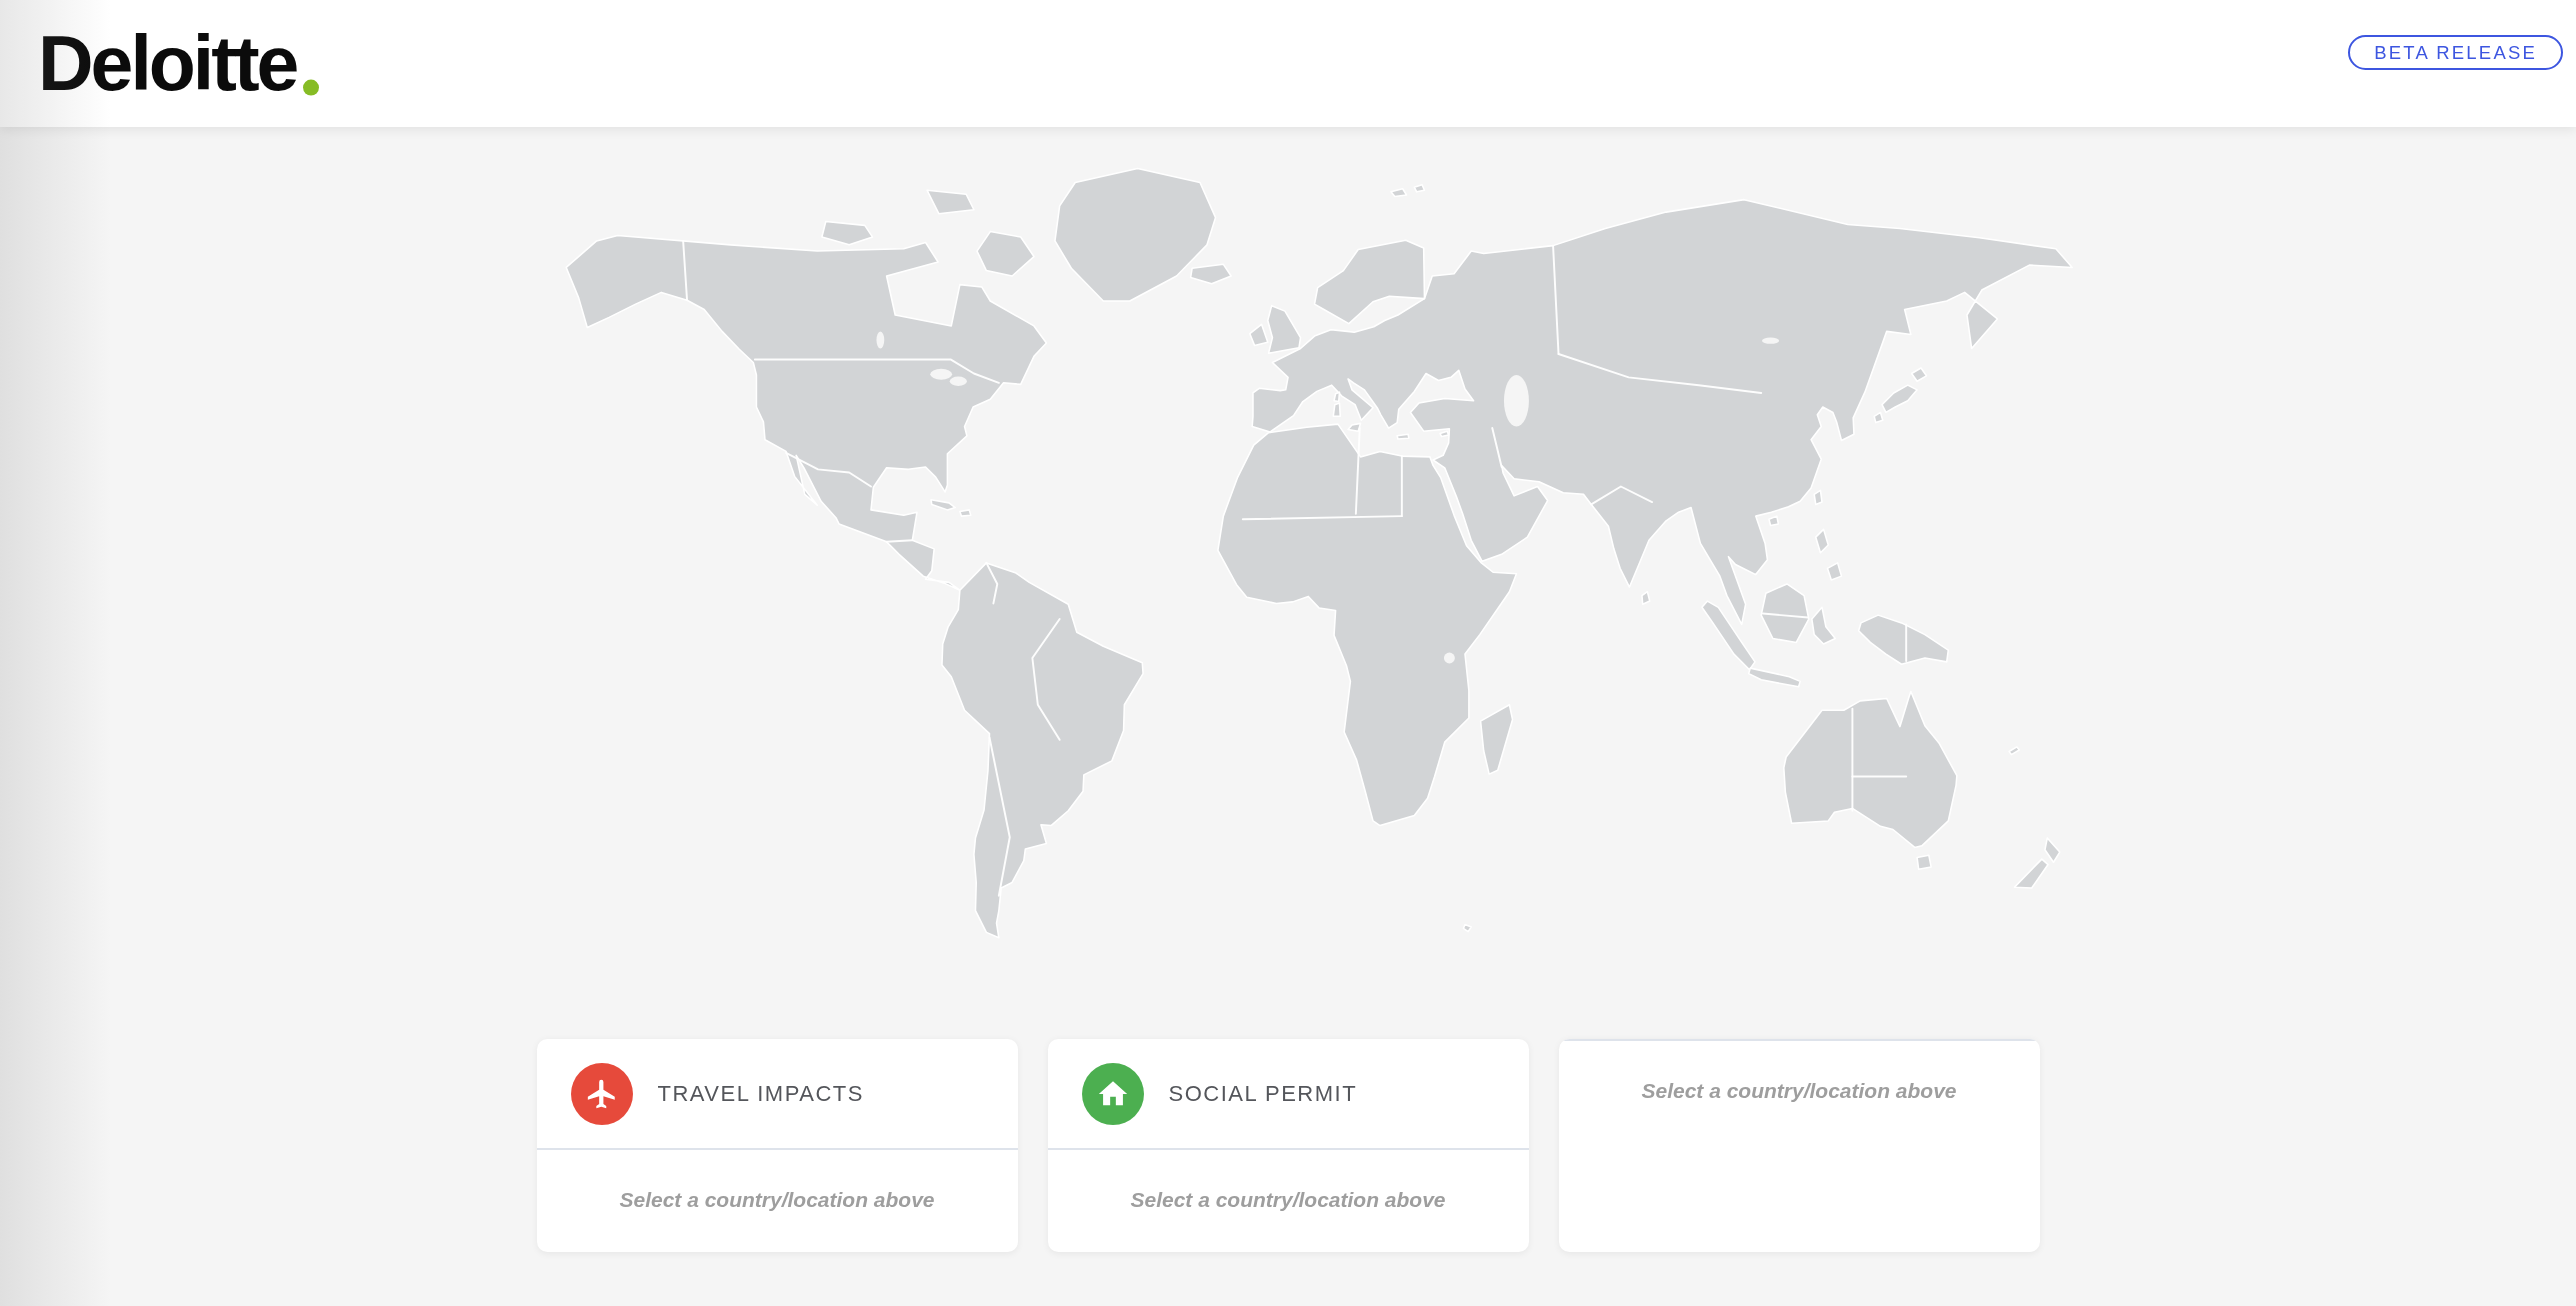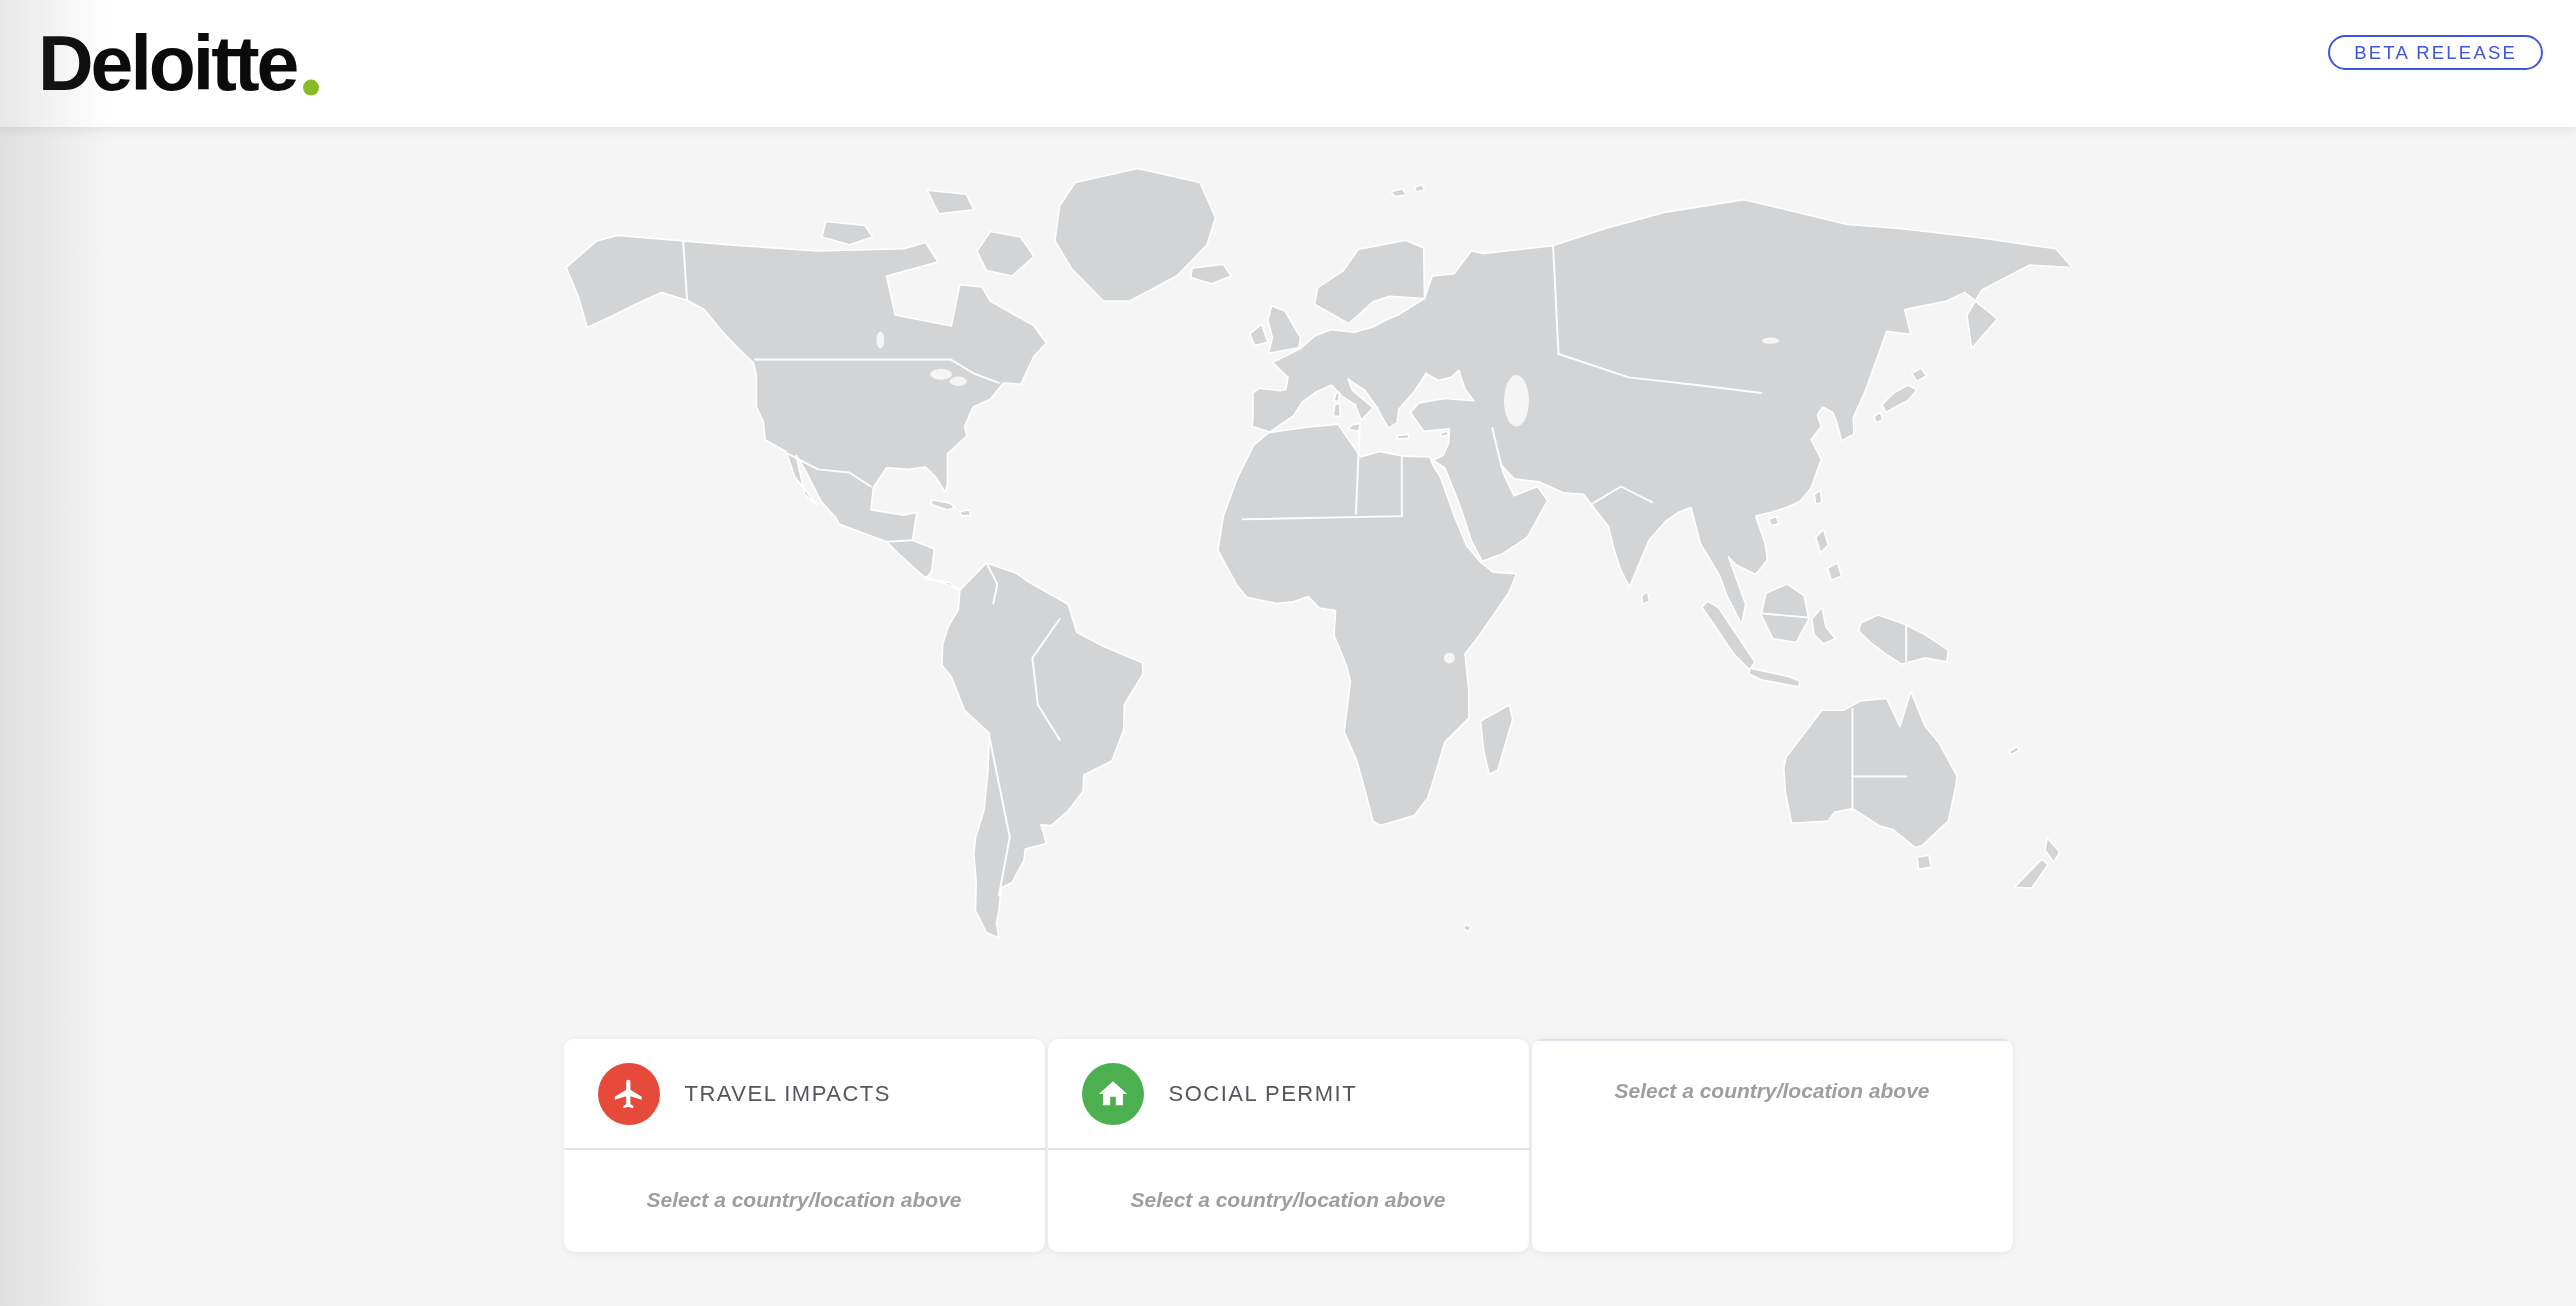--- a/index.html
+++ b/index.html
@@ -17,37 +17,37 @@
   .logo-dot{width:16px;height:16px;border-radius:50%;margin-left:6.6px;transform:translateY(23.6px)}
   .search-input{
     position:absolute;left:50%;transform:translateX(-50%);top:23.6px;
     width:846px;height:80px;box-sizing:border-box;
     border:2.2px solid #EAEEF3;border-radius:40px;background:#fff;
     padding:0 34px;font-family:"Liberation Sans",sans-serif;
     font-size:25px;font-weight:bold;color:#3a4250;outline:none;
   }
   .search-input::placeholder{color:#9AA4B2;opacity:1}
   .beta-badge{
-    position:absolute;right:33px;top:35px;height:35px;box-sizing:border-box;
+    position:absolute;right:13px;top:35px;height:35px;box-sizing:border-box;
     padding:0 24px;border:2.2px solid #3D56E0;border-radius:19px;background:transparent;
     color:#3D56E0;font-size:18.5px;letter-spacing:2.2px;display:flex;align-items:center;white-space:nowrap;
   }
   
   .left-fade{
     position:absolute;left:0;top:0;bottom:0;width:111px;z-index:40;pointer-events:none;
     background:linear-gradient(to right, rgba(110,110,110,.16), rgba(110,110,110,0));
   }
   
   .map-wrap{position:absolute;left:514px;top:159px;width:1559px;height:807px}
   .map-wrap svg{display:block;width:100%;height:100%}
   .land{fill:#D2D4D6;stroke:#FFFFFF;stroke-width:2;stroke-linejoin:round}
   .lake{fill:#F5F5F5;stroke:none}
   .border{fill:none;stroke:#FFFFFF;stroke-width:2.5;stroke-linejoin:round;stroke-linecap:round;opacity:.95}
   
-  .cards{position:absolute;left:0;right:0;top:1039px;display:flex;justify-content:center;gap:3px}
+  .cards{position:absolute;left:0;right:0;top:1039px;display:flex;justify-content:center;gap:30px}
   .card{
     width:481px;height:213px;background:#FFFFFF;border-radius:10.3px;overflow:hidden;
     box-shadow:0 1.5px 7.4px rgba(0,0,0,.06);
   }
   .card-top{height:109px;display:flex;align-items:center;gap:25px;padding:0 34px;box-sizing:border-box;cursor:pointer}
   .icon-circle{width:62px;height:62px;border-radius:50%;flex:0 0 auto;display:flex;align-items:center;justify-content:center}
   .icon-circle svg{width:34px;height:34px;fill:#FFFFFF}
   .card-title{font-size:22px;letter-spacing:1.5px;color:#54565B}
   .card-divider{height:1.5px;background:#DEE3EB}
   .card-bottom{

